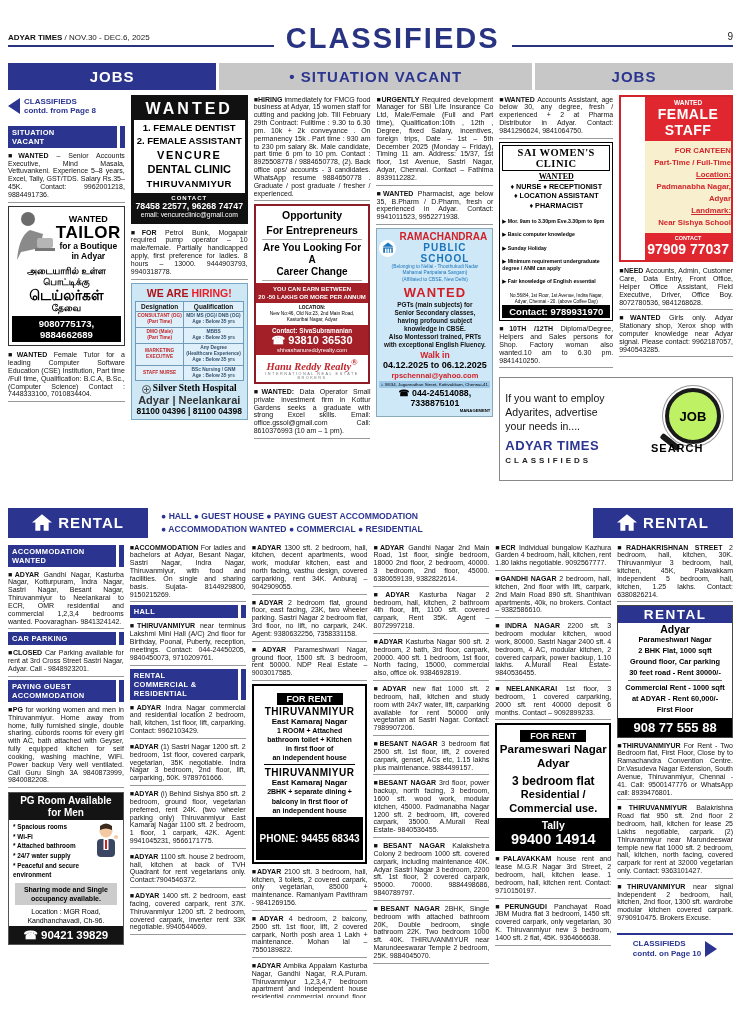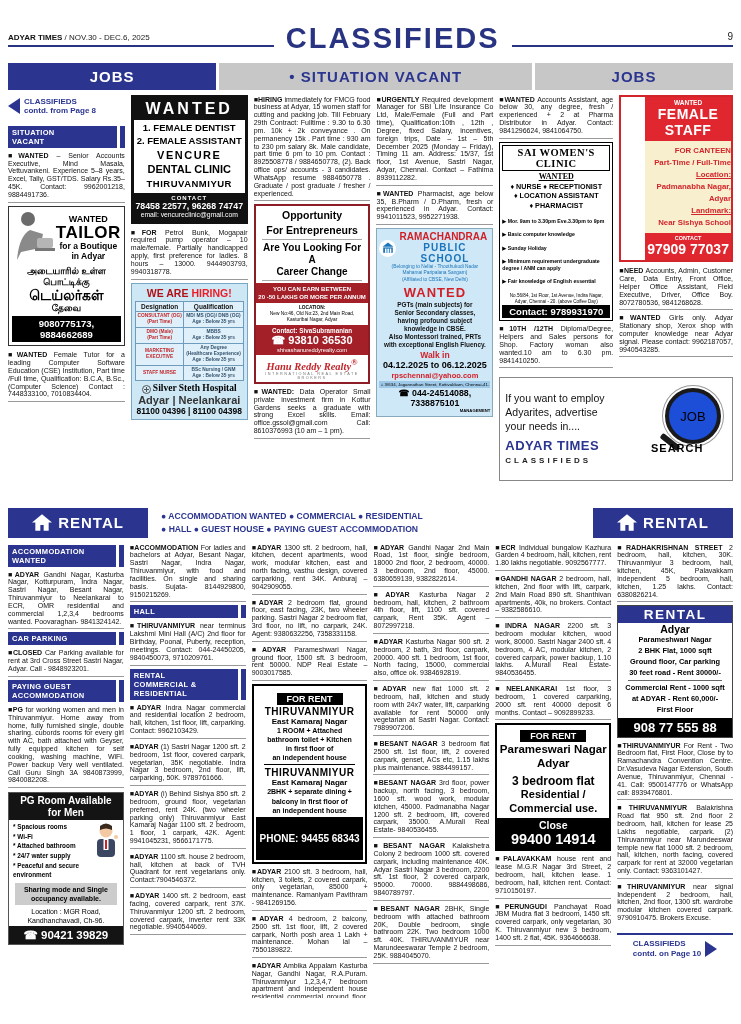--- a/index.html
+++ b/index.html
@@ -134,22 +134,22 @@
   .cant-bot{background:#e0262e;color:#fff;padding:2px 0 3px 0;}
   .cant-c{font-size:5.5px;font-weight:bold;}
   .cant-ph{font-size:14px;font-weight:bold;}
   
   .promo{border:1px solid #888;display:flex;align-items:center;padding:8px 5px;margin-top:6px;}
   .promo-left{flex:1;font-size:10.5px;line-height:1.3;color:#111;}
   .promo-brand{color:#2b3590;font-weight:bold;font-size:13px;margin-top:5px;letter-spacing:.5px;}
   .promo-class{font-size:8px;font-weight:bold;letter-spacing:3px;color:#222;margin-top:1px;}
   .mag{width:80px;position:relative;height:86px;flex:none;}
   .mag-circle{width:48px;height:48px;border:4px solid #1a1a1a;border-radius:50%;display:flex;
-              align-items:center;justify-content:center;font-weight:normal;font-size:13px;
-              position:absolute;right:6px;top:2px;background:#1d4ed8;box-shadow:0 0 0 2px #fff,0 0 0 3px #999;}
+              align-items:center;justify-content:center;font-weight:bold;font-size:13px;
+              position:absolute;right:6px;top:2px;background:#bef264;box-shadow:0 0 0 2px #fff,0 0 0 3px #999;}
   .mag-handle{position:absolute;width:22px;height:6px;background:#1a1a1a;transform:rotate(38deg);
               left:12px;top:53px;border-radius:2px;}
   .mag-search{position:absolute;bottom:18px;left:4px;font-weight:bold;font-size:11px;letter-spacing:1px;}
   
   .rbar{display:flex;gap:5px;height:30px;margin-top:4px;}
   .rb-box{flex:1.05;background:#2b3590;color:#fff;font-weight:bold;font-size:15px;letter-spacing:1px;
           display:flex;align-items:center;justify-content:center;gap:6px;}
   .rb-mid{flex:3.2;display:flex;flex-direction:column;justify-content:center;color:#2b3590;
           font-weight:bold;font-size:8.6px;line-height:1.45;padding-left:8px;}
   
@@ -423,22 +423,22 @@
   </div>
 
   <div class="rbar">
     <div class="rb-box">
       <svg width="20" height="17" viewBox="0 0 24 20">
           <path d="M12 0 L24 10 H20 V20 H14 V13 H10 V20 H4 V10 H0 Z" fill="#fff"></path>
         </svg>
       <span>RENTAL</span>
     </div>
     <div class="rb-mid">
+      <div>● HALL    ● GUEST HOUSE    ● PAYING GUEST ACCOMMODATION</div>
       <div>● ACCOMMODATION WANTED    ● COMMERCIAL    ● RESIDENTIAL</div>
-      <div>● HALL    ● GUEST HOUSE    ● PAYING GUEST ACCOMMODATION</div>
     </div>
     <div class="rb-box">
       <svg width="20" height="17" viewBox="0 0 24 20">
           <path d="M12 0 L24 10 H20 V20 H14 V13 H10 V20 H4 V10 H0 Z" fill="#fff"></path>
         </svg>
       <span>RENTAL</span>
     </div>
   </div>
 
   <div class="area rental-area">
@@ -552,21 +552,21 @@
       <p class="ad"><b>■INDRA NAGAR</b><span> 2200 sft. 3 bedroom modular kitchen, wood work, 80000. Sastri Nagar 2400 sft. 4 bedroom, 4 AC, modular kitchen, 2 covered carpark, power backup, 1.10 lakhs. A.Murali Real Estate- 9840536455.</span></p>
       <p class="ad"><b>■NEELANKARAI</b><span> 1st floor, 3 bedroom, 1 covered carparking, 2000 sft. rent 40000 deposit 6 months. Contact – 9092899233.</span></p>
       <div class="fr2">
         <div><span class="fr-h">FOR RENT</span></div>
         <div class="fr2-n">Parameswari Nagar</div>
         <div class="fr2-n">Adyar</div>
         <div class="fr2-b">3 bedroom flat</div>
         <div class="fr2-u">Residential /</div>
         <div class="fr2-u">Commercial use.</div>
         <div class="fr2-c">
-          <div class="fr2-call">Close</div>
+          <div class="fr2-call">Tally</div>
           <div class="fr2-ph">99400 14914</div>
         </div>
       </div>
       <p class="ad"><b>■PALAVAKKAM</b><span> house rent and lease M.G.R Nagar 3rd Street, 2 bedroom, hall, kitchen lease. 1 bedroom, hall, kitchen rent. Contact: 9710150197.</span></p>
       <p class="ad"><b>■PERUNGUDI</b><span> Panchayat Road JBM Mudra flat 3 bedroom, 1450 sft. covered carpark, only vegetarian, 30 K. Thiruvanmiyur new 3 bedroom, 1400 sft. 2 flat, 45K. 9364666638.</span></p>
     </div>
 
     <div class="col">
       <p class="ad"><b>■RADHAKRISHNAN STREET</b><span> 2 bedroom, hall, kitchen, 30K. Thiruvanmiyur 3 bedroom, hall, kitchen, 45K, Palavakkam independent 5 bedroom, hall, kitchen, 1.25 lakhs. Contact: 6380826214.</span></p>
       <div class="ra">

